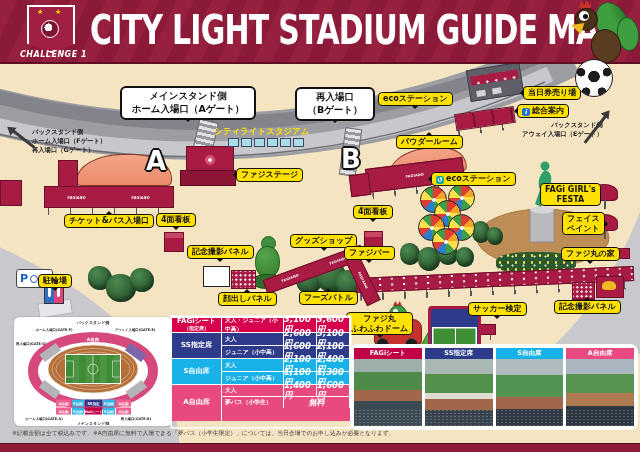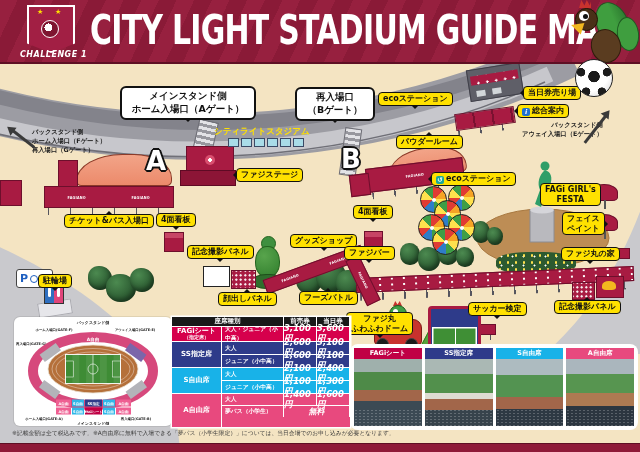--- a/index.html
+++ b/index.html
@@ -394,25 +394,20 @@
       <text x="79.5" y="95.5" font-size="3.2" font-weight="700" fill="#fff" text-anchor="middle">FAGiシート</text>
       <text x="95" y="95.5" font-size="3.6" font-weight="700" fill="#fff" text-anchor="middle">S自由</text>
       <text x="109.5" y="95.5" font-size="3.6" font-weight="700" fill="#fff" text-anchor="middle">A自由</text>
       <text x="30" y="103" font-size="3.4" font-weight="700" fill="#222" text-anchor="middle">ホーム入場口(GATE-A)</text>
       <text x="122" y="103" font-size="3.4" font-weight="700" fill="#222" text-anchor="middle">再入場口(GATE-B)</text>
       <text x="79" y="107.5" font-size="4" font-weight="700" fill="#222" text-anchor="middle">メインスタンド側</text>
     </svg>
   </div>
 
   <div class="ptable">
-    <div class="pt-head">
-      <div class="ph w-seat">座席種別</div>
-      <div class="ph w-p">前売券</div>
-      <div class="ph w-p">当日券</div>
-    </div>
     <div class="pt-row bg-fagi h14">
       <div class="cell w50 seatname">
           <span>FAGiシート</span>
           <span class="sub">（指定席）</span>
         </div>
       <div class="cell w62 typ">大人・ジュニア（小中高）</div>
       <div class="cell w33 prc">3,100円</div>
       <div class="cell w33 prc">3,600円</div>
     </div>
     <div class="pt-group bg-ss" style="height:25px;">

